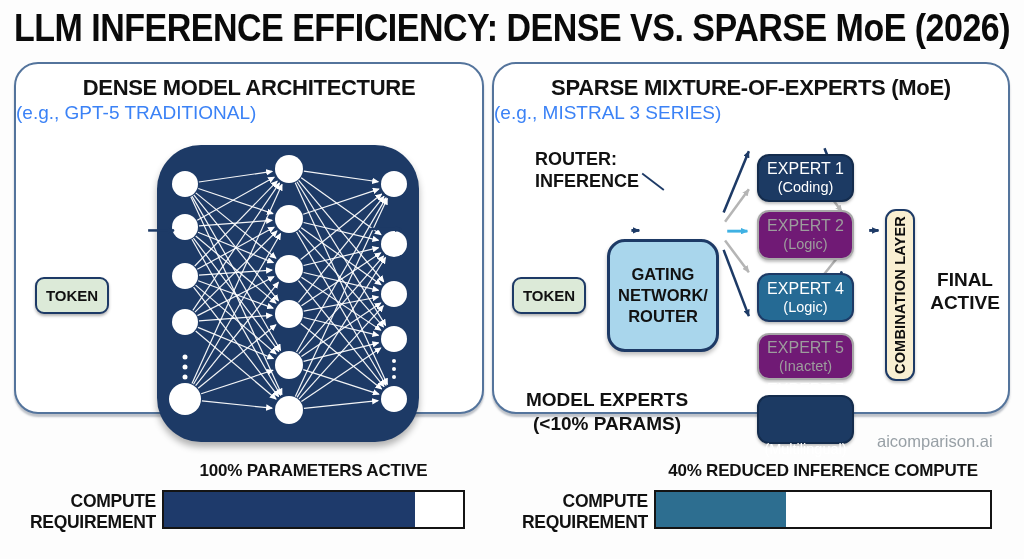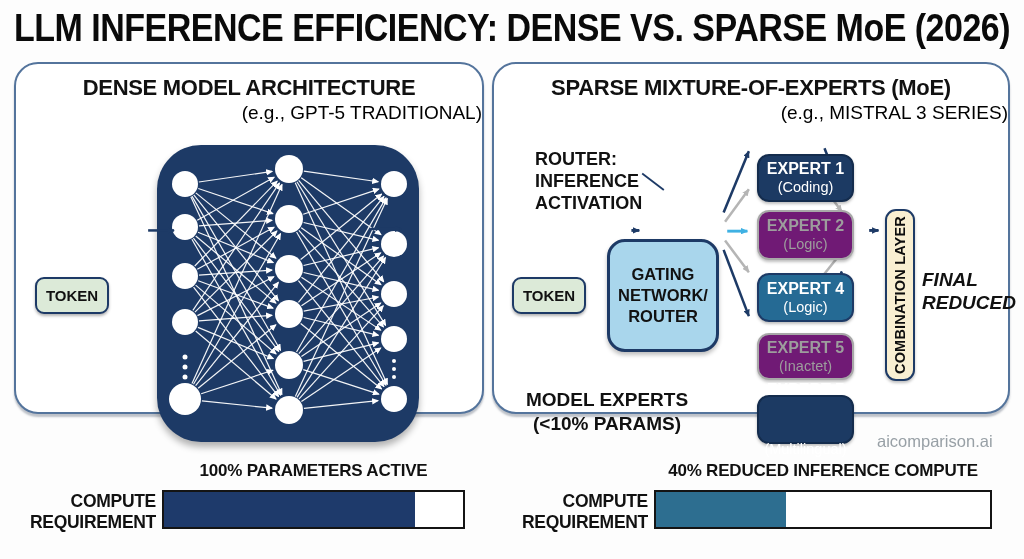--- a/index.html
+++ b/index.html
@@ -12,22 +12,22 @@
     transform:scaleY(1.14); transform-origin:top center; white-space:nowrap; }
 
   .panel { position:absolute; top:62px; height:352px; background:#ffffff;
     border:2px solid #54749c; border-radius:24px;
     box-shadow:0 3px 2px rgba(110,120,135,.45); }
   .panel-left  { left:14px;  width:470px; }
   .panel-right { left:492px; width:518px; }
 
   .panel-head { position:absolute; top:11px; left:0; width:100%; text-align:center;
     font-size:22px; font-weight:800; letter-spacing:-0.3px; }
-  .panel-sub  { position:absolute; top:38px; left:0; width:100%; text-align:right;
-    font-size:19px; font-weight:400; color:#000000; }
+  .panel-sub  { position:absolute; top:38px; left:0; width:100%; text-align:left;
+    font-size:19px; font-weight:400; color:#3b82f6; }
 
   .overlay { position:absolute; inset:0; width:100%; height:100%; pointer-events:none; }
 
   
   .dense-box { position:absolute; left:141px; top:81px; width:262px; height:297px;
     background:#1d3a66; border-radius:44px; box-shadow:0 5px 7px rgba(0,0,0,.3); }
   .dense-box svg { position:absolute; inset:0; }
 
   .token { position:absolute; width:74px; height:37px; background:#dcead8;
     border:2.5px solid #1d3a66; border-radius:9px; display:flex; align-items:center;
@@ -62,40 +62,40 @@
 
   .gating { position:absolute; left:113px; top:175px; width:112px; height:113px;
     background:#a9d6ec; border:3px solid #1d3a66; border-radius:18px;
     display:flex; flex-direction:column; align-items:center; justify-content:center;
     font-size:16.5px; font-weight:700; line-height:21px; text-align:center;
     box-shadow:0 3px 4px rgba(0,0,0,.25); }
 
   .expert { position:absolute; left:263px; width:97px; border-radius:12px;
     display:flex; flex-direction:column; align-items:center; justify-content:center;
     line-height:19px; text-align:center; box-shadow:0 2px 3px rgba(0,0,0,.25); }
-  .expert .nm { font-size:16px; font-weight:700; }
+  .expert .nm { font-size:16px; font-weight:400; }
   .expert .sp { font-size:14.5px; font-weight:500; }
   .expert-dark { background:#1c3a63; border:2px solid #142c4d; color:#ffffff; }
   .expert-blue { background:#256a94; border:2.5px solid #1d3a66; color:#ffffff; }
   .expert-gray { background:#701a75; border:2px solid #a8a8a8; color:#9d9d9d; }
   .expert-1 { top:90px;  height:48px; }
   .expert-2 { top:146px; height:50px; }
   .expert-4 { top:209px; height:49px; }
   .expert-5 { top:269px; height:47px; }
   .expert-7 { top:331px; height:49px;gap:41px; }
 
   .comb { position:absolute; left:391px; top:145px; width:30px; height:172px;
     background:#f9efd2; border:2.5px solid #1d3a66; border-radius:11px;
     box-shadow:0 2px 3px rgba(0,0,0,.25); }
   .comb span { position:absolute; left:50%; top:50%;
     transform:translate(-50%,-50%) rotate(-90deg); white-space:nowrap;
     font-size:14.5px; font-weight:800; letter-spacing:0.2px; color:#0d0d0d; }
 
-  .final { position:absolute; left:428px; top:204px; width:86px; 
-    font-size:19px; font-weight:800; line-height:23px;font-style:italic; }
+  .final { position:absolute; left:428px; top:204px; width:86px; text-align:center;
+    font-size:19px; font-weight:800; line-height:23px; }
 
   .watermark { position:absolute; left:383px; top:368px; font-size:16.5px;
     font-weight:500; color:#98a0a6; }
 </style>
 </head>
 <body>
 
 <div class="stage">
 
   <h1 class="main-title">LLM INFERENCE EFFICIENCY: DENSE VS. SPARSE MoE (2026)</h1>
@@ -262,21 +262,20 @@
         <line x1="361" y1="354" x2="385" y2="288" stroke="#1d3a66" stroke-width="3.5" marker-end="url(#na2)"></line>
       </g>
       <g>
         <line x1="423" y1="231" x2="436" y2="231" stroke="#1d3a66" stroke-width="4" marker-end="url(#na2)"></line>
       </g>
     </svg>
 
     <div class="router-note">
       <div>ROUTER:</div>
       <div>INFERENCE</div>
-      <div>ACTIVATION</div>
     </div>
 
     <div class="token token-right">TOKEN</div>
 
     <div class="gating">
       <div>GATING</div>
       <div>NETWORK/</div>
       <div>ROUTER</div>
     </div>
 
@@ -305,21 +304,21 @@
       <div class="nm">EXPERT 7</div>
       <div class="sp">(Multilingual)</div>
     </div>
 
     <div class="comb">
       <span>COMBINATION LAYER</span>
     </div>
 
     <div class="final">
       <div>FINAL</div>
-      <div>REDUCED</div>
+      <div>ACTIVE</div>
     </div>
 
     <div class="watermark">aicomparison.ai</div>
 
     <div class="caption caption-right">40% REDUCED INFERENCE COMPUTE</div>
     <div class="bar-label bar-label-right">
       <div>COMPUTE</div>
       <div>REQUIREMENT</div>
     </div>
     <div class="bar bar-right">

